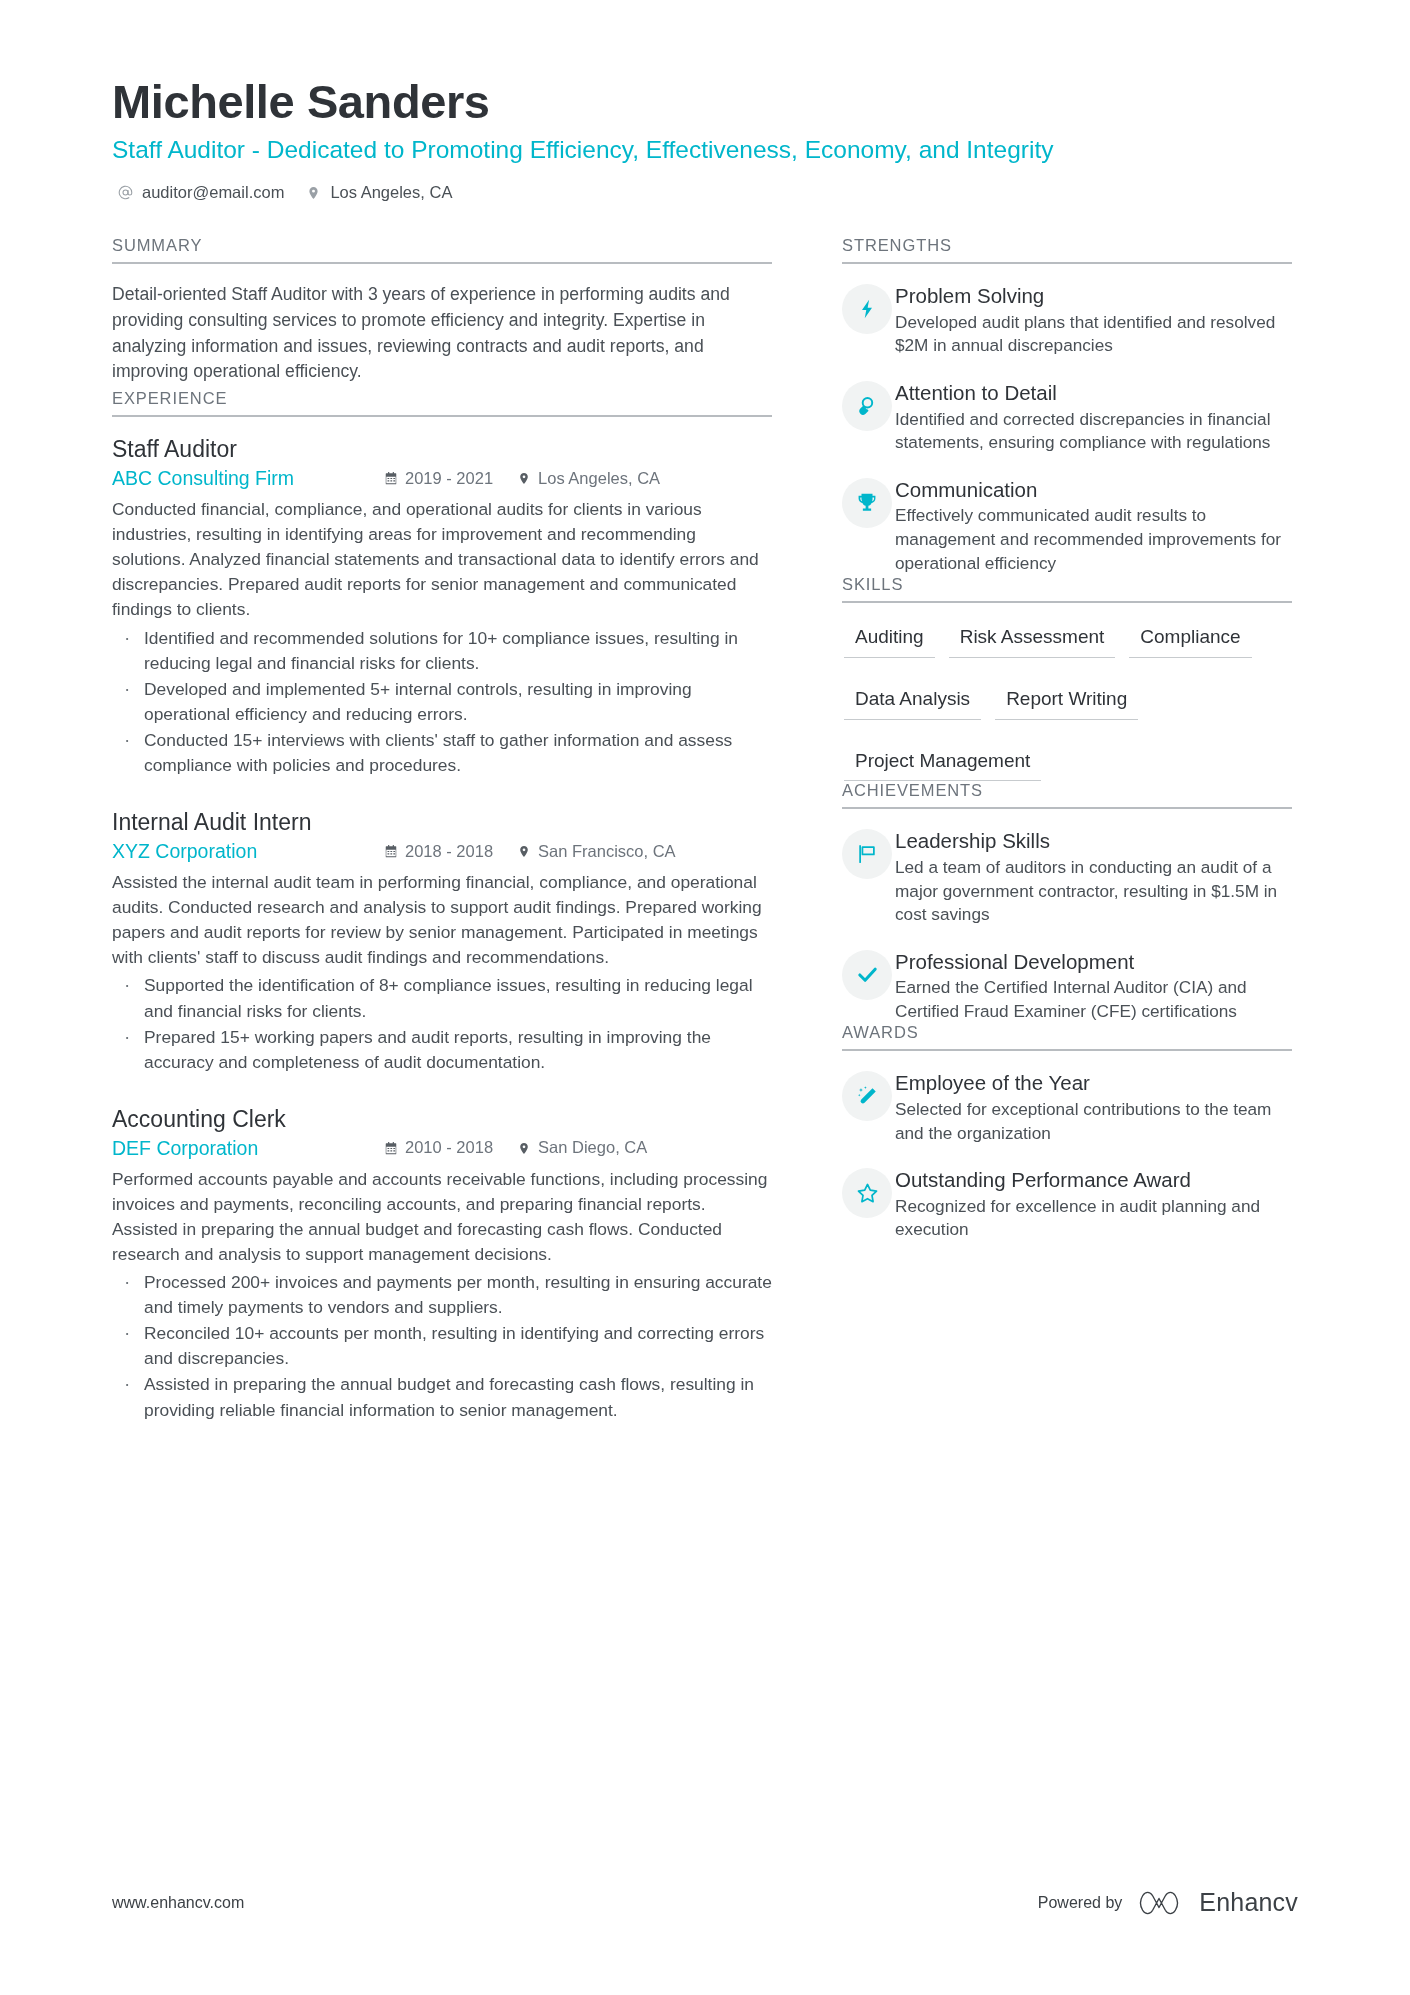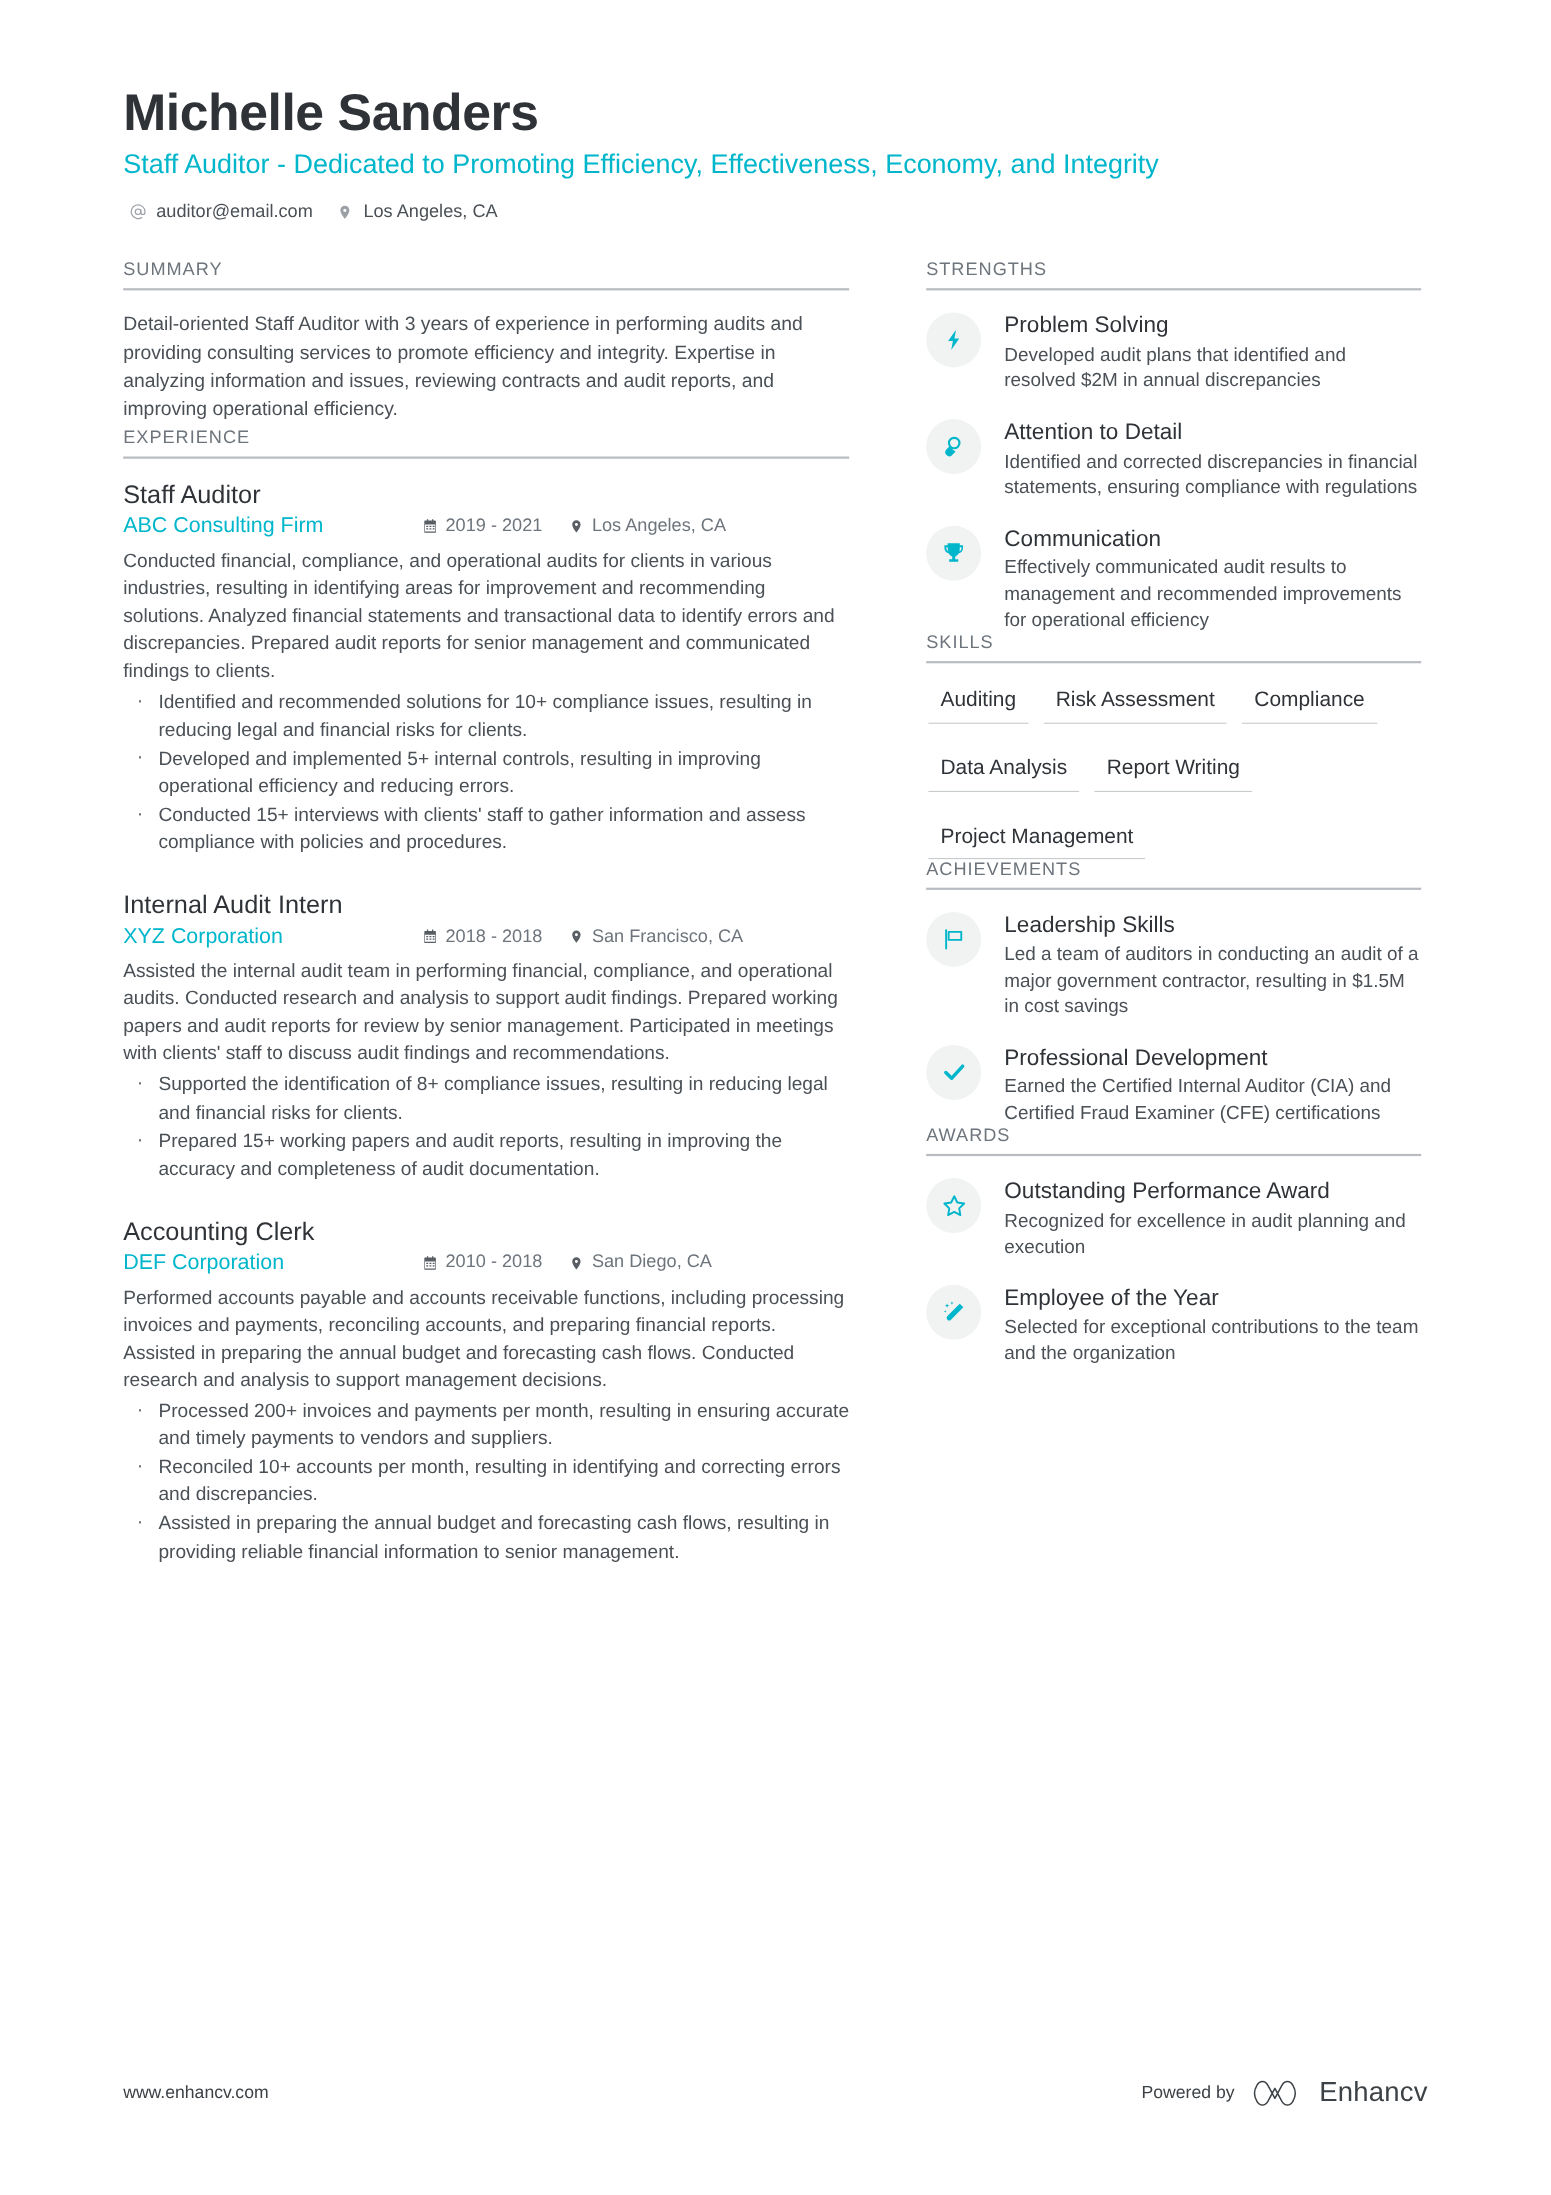--- a/index.html
+++ b/index.html
@@ -168,21 +168,21 @@
     top: -2px;
     font-size: 19px;
     color: #70767c;
     line-height: 1.44;
   }
 
   
   .icon-item {
     display: flex;
     align-items: flex-start;
-    gap: 21px;
+    gap: 3px;
     margin-bottom: 21px;
   }
   .icon-item:last-child { margin-bottom: 0; }
 
   .icon-bubble {
     width: 50px;
     height: 50px;
     border-radius: 50%;
     background: #f1f3f3;
     display: flex;
@@ -469,42 +469,42 @@
             <div class="ii-desc">Earned the Certified Internal Auditor (CIA) and Certified Fraud Examiner (CFE) certifications</div>
           </div>
         </div>
       </div>
 
       <div class="section sec-gap-md">
         <div class="section-title">AWARDS</div>
 
         <div class="icon-item">
           <div class="icon-bubble">
-            <svg width="23" height="23" viewBox="0 0 24 24" fill="none" stroke="currentColor" stroke-width="1.8" stroke-linejoin="round">
-              <path d="M12 2.6l2.9 5.9 6.5.95-4.7 4.6 1.1 6.45L12 17.45 6.2 20.5l1.1-6.45-4.7-4.6 6.5-.95L12 2.6z"></path>
-            </svg>
-          </div>
-          <div class="ii-body">
-            <div class="ii-title">Outstanding Performance Award</div>
-            <div class="ii-desc">Recognized for excellence in audit planning and execution</div>
-          </div>
-        </div>
-
-        <div class="icon-item">
-          <div class="icon-bubble">
             <svg width="23" height="23" viewBox="0 0 24 24" fill="currentColor">
               <path d="M17.2 3.4l3.4 3.4L8.9 18.5a2.4 2.4 0 0 1-3.4-3.4L17.2 3.4z"></path>
               <path d="M5.2 3.1l.55 1.55L7.3 5.2l-1.55.55L5.2 7.3l-.55-1.55L3.1 5.2l1.55-.55L5.2 3.1z"></path>
               <path d="M9.8 1.2l.4 1.1 1.1.4-1.1.4-.4 1.1-.4-1.1-1.1-.4 1.1-.4.4-1.1z"></path>
               <path d="M3.4 9.3l.35.95.95.35-.95.35-.35.95-.35-.95-.95-.35.95-.35.35-.95z"></path>
             </svg>
           </div>
           <div class="ii-body">
             <div class="ii-title">Employee of the Year</div>
             <div class="ii-desc">Selected for exceptional contributions to the team and the organization</div>
+          </div>
+        </div>
+
+        <div class="icon-item">
+          <div class="icon-bubble">
+            <svg width="23" height="23" viewBox="0 0 24 24" fill="none" stroke="currentColor" stroke-width="1.8" stroke-linejoin="round">
+              <path d="M12 2.6l2.9 5.9 6.5.95-4.7 4.6 1.1 6.45L12 17.45 6.2 20.5l1.1-6.45-4.7-4.6 6.5-.95L12 2.6z"></path>
+            </svg>
+          </div>
+          <div class="ii-body">
+            <div class="ii-title">Outstanding Performance Award</div>
+            <div class="ii-desc">Recognized for excellence in audit planning and execution</div>
           </div>
         </div>
       </div>
 
     </div>
   </div>
 
   <div class="footer">
     <div class="footer-url">www.enhancv.com</div>
     <div class="footer-brand">

